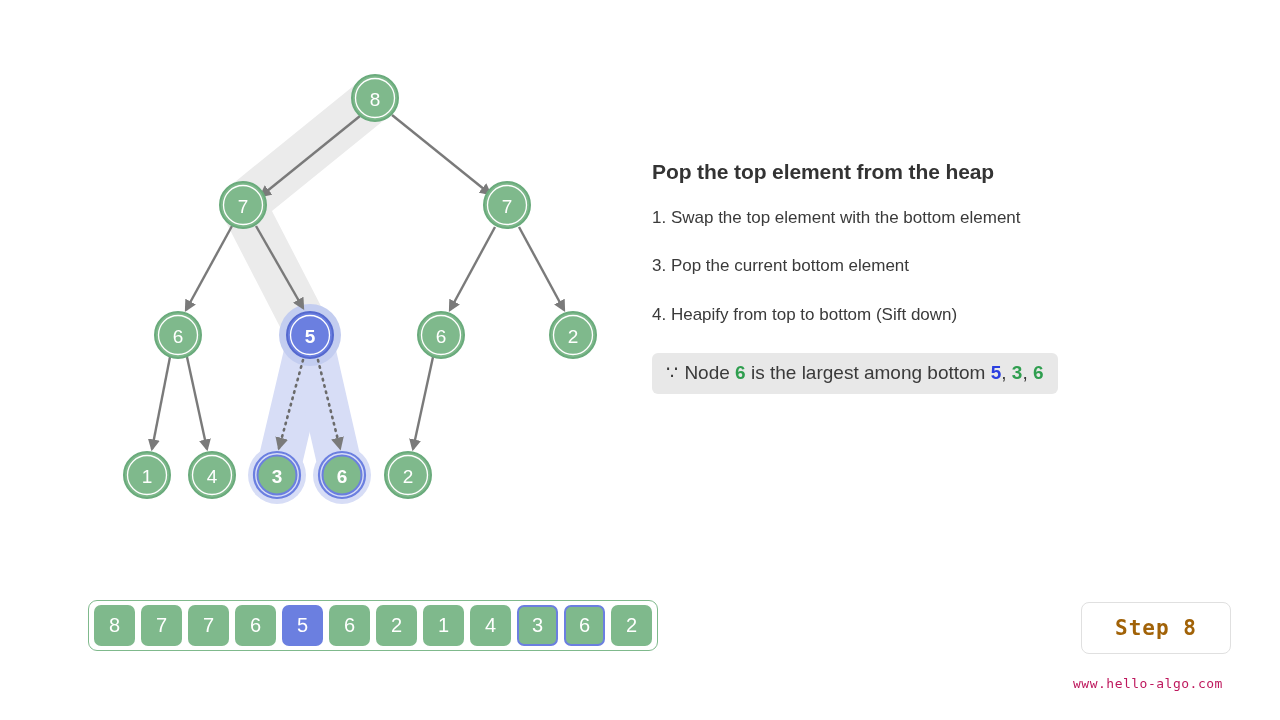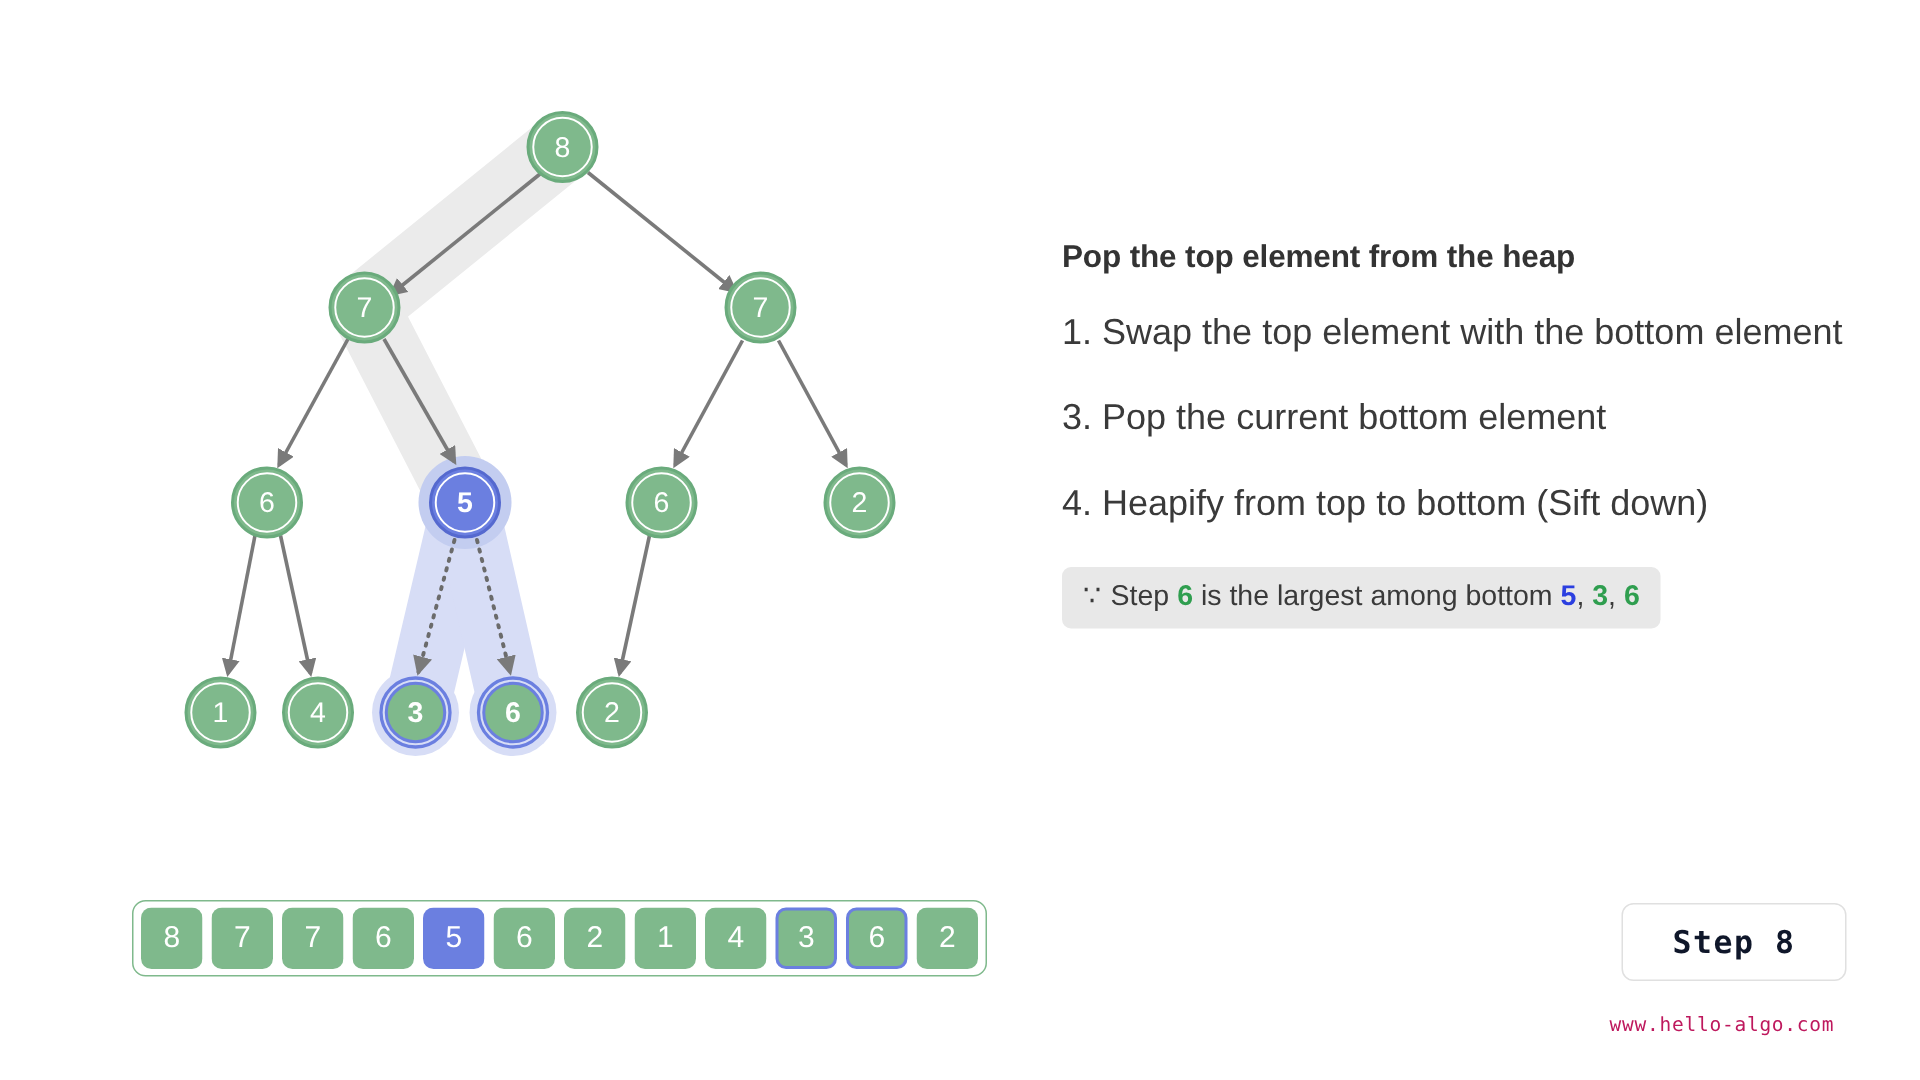--- a/index.html
+++ b/index.html
@@ -27,33 +27,33 @@
   }
   #tree-svg {
     position: absolute;
     left: 0;
     top: 0;
   }
 
   
   #info-panel {
     position: absolute;
-    left: 708px;
+    left: 652px;
     top: 160px;
     width: 530px;
   }
   #info-title {
     font-size: 21px;
     font-weight: bold;
     color: #333333;
     margin: 0 0 24px 0;
     letter-spacing: -0.1px;
   }
   .info-step {
-    font-size: 24px;
+    font-size: 17px;
     color: #3a3a3a;
     margin: 0 0 28px 0;
     line-height: 1.2;
   }
   #info-hint {
     display: inline-block;
     background: #e8e8e8;
     border-radius: 6px;
     padding: 9px 14px 10px 14px;
     font-size: 19px;
@@ -105,21 +105,21 @@
     width: 148px;
     height: 50px;
     border: 1px solid #e0e0e0;
     border-radius: 8px;
     display: flex;
     align-items: center;
     justify-content: center;
     font-family: "DejaVu Sans Mono", "Liberation Mono", monospace;
     font-size: 21px;
     font-weight: bold;
-    color: #0f172a;
+    color: #a16207;
     background: #ffffff;
     letter-spacing: 1px;
   }
   #watermark {
     position: absolute;
     left: 1073px;
     top: 676px;
     font-family: "DejaVu Sans Mono", "Liberation Mono", monospace;
     font-size: 13px;
     color: #be185d;
@@ -264,21 +264,21 @@
 </div>
 
 <div id="info-panel">
   <h1 id="info-title">Pop the top element from the heap</h1>
   <p class="info-step">1. Swap the top element with the bottom element</p>
   <p class="info-step">3. Pop the current bottom element</p>
   <p class="info-step">4. Heapify from top to bottom (Sift down)</p>
 
   <div id="info-hint">
     <span class="hint-sym">∵</span>
-    <span>Step</span>
+    <span>Node</span>
     <span class="hint-green">6</span>
     <span>is the largest among bottom</span>
     <span class="hint-blue">5</span><span>,</span>
     <span class="hint-green">3</span><span>,</span>
     <span class="hint-green">6</span>
   </div>
 </div>
 
 <div id="array-wrap">
   <div class="array-cell">8</div>

